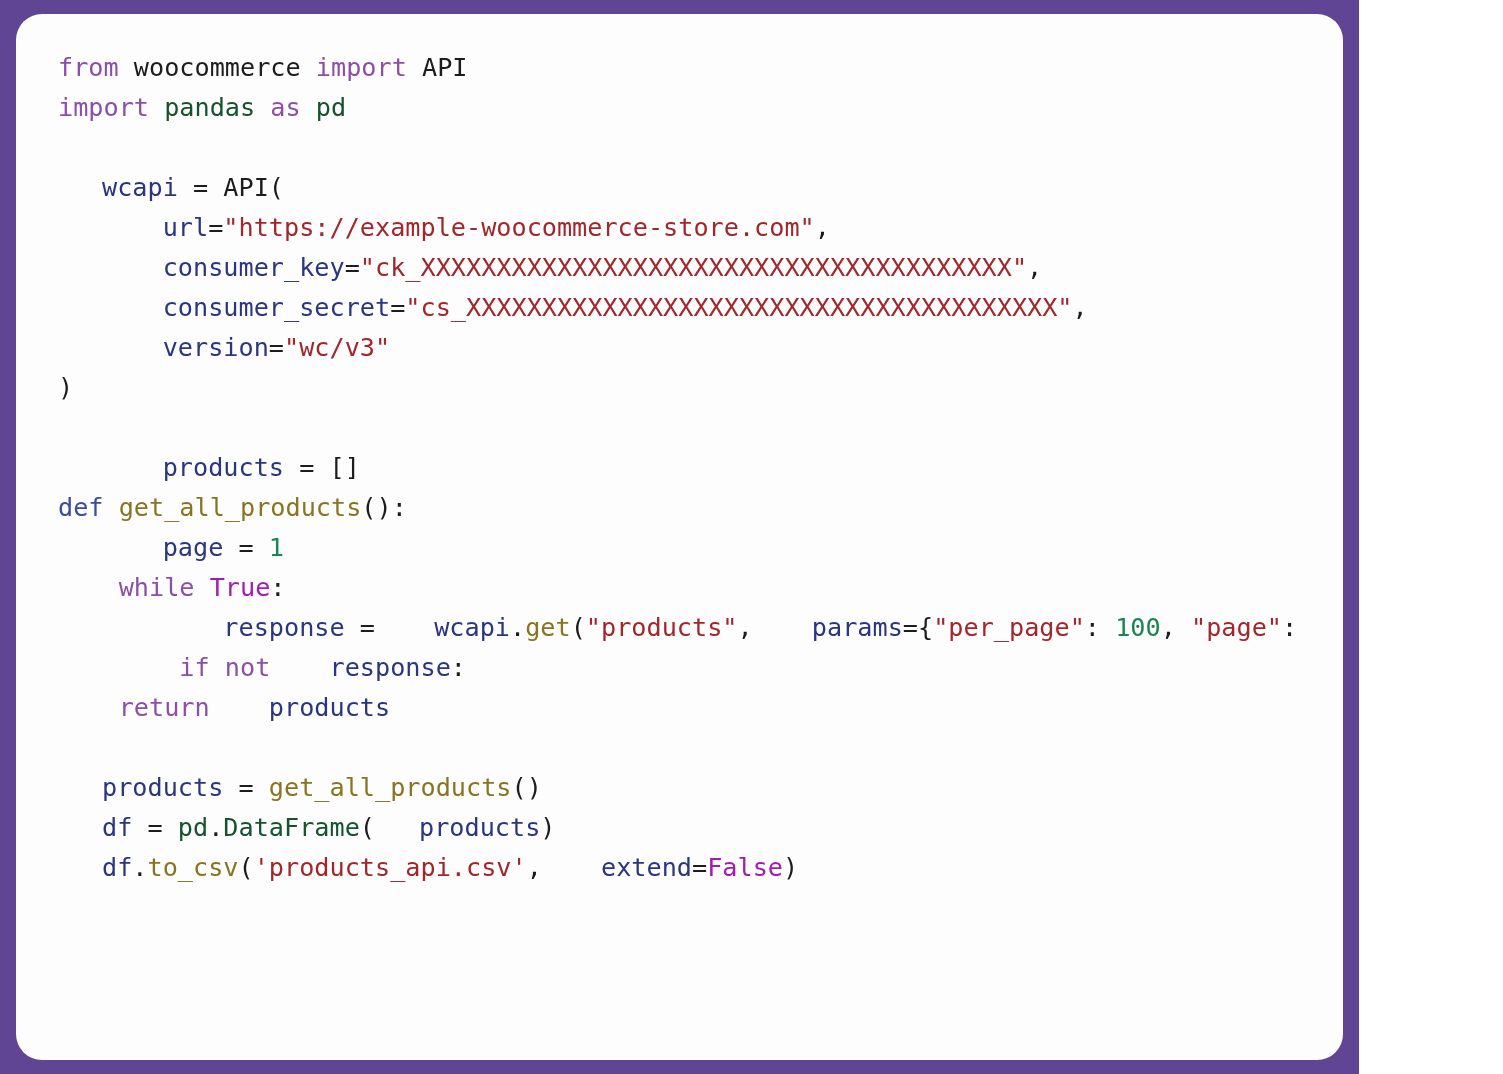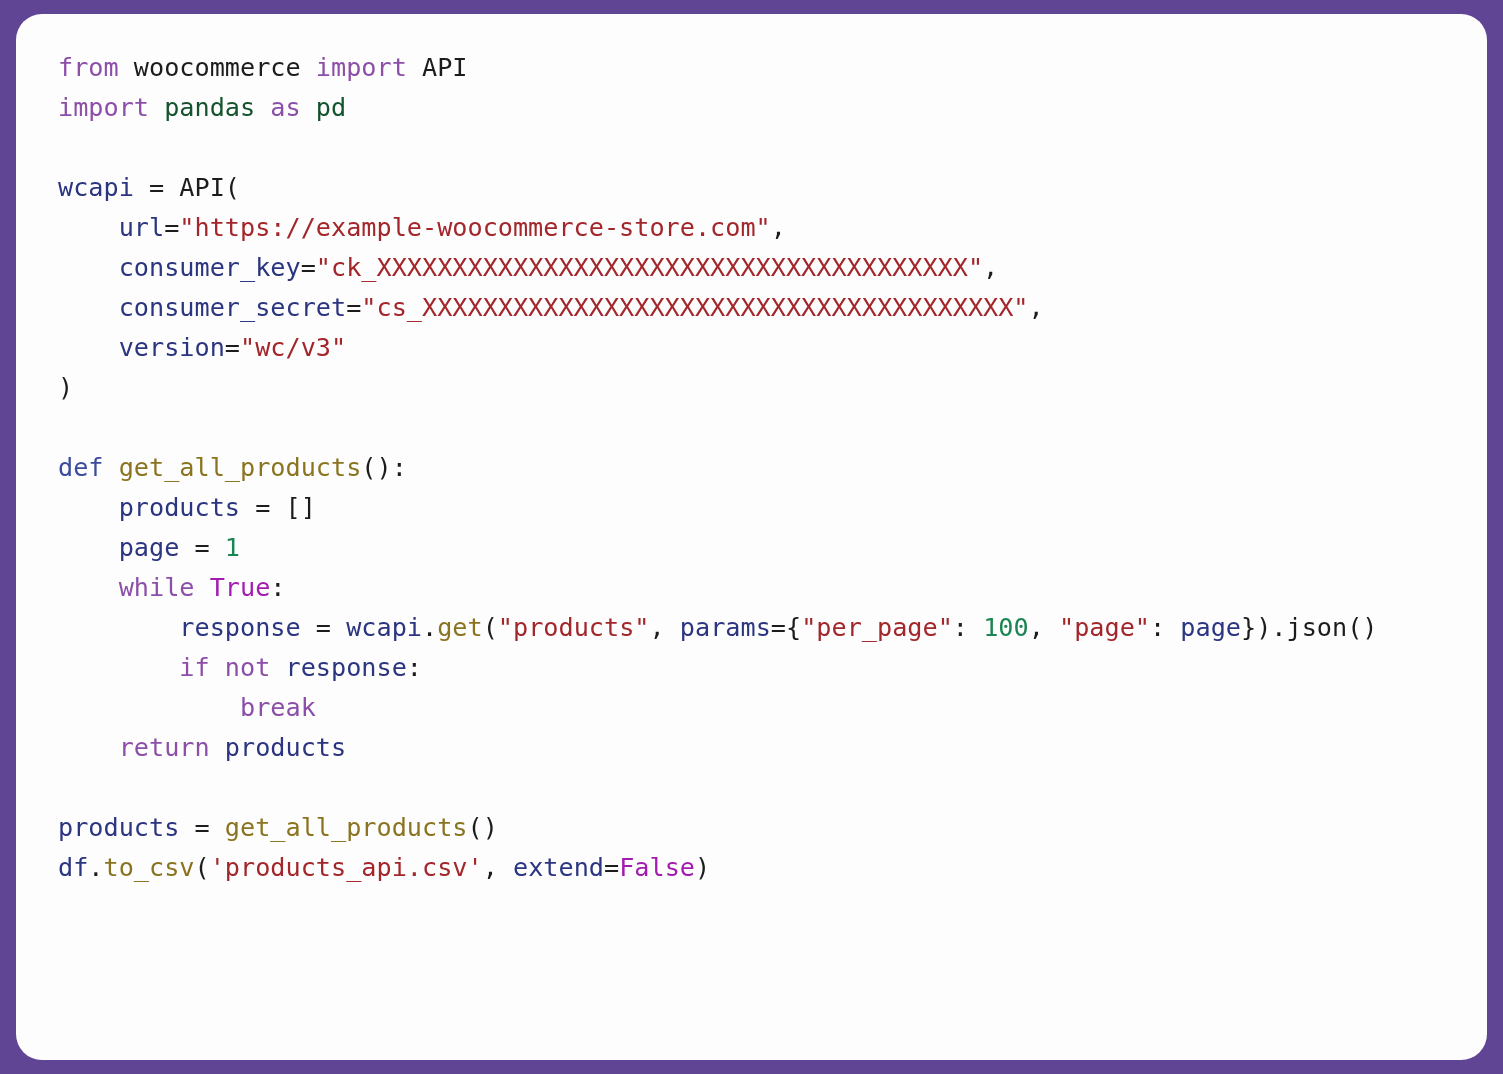--- a/index.html
+++ b/index.html
@@ -2,21 +2,21 @@
 <html><head>
 <meta charset="utf-8">
 <style>
   html, body {
     margin: 0;
     padding: 0;
     background: #ffffff;
   }
   #screenshot {
     position: relative;
-    width: 1503px;
+    width: 1359px;
     height: 1074px;
     background: #5f4593;
     box-sizing: border-box;
     padding: 14px 16px;
     overflow: hidden;
   }
   #card {
     width: 100%;
     height: 100%;
     background: #fdfdfd;
@@ -34,47 +34,47 @@
     white-space: pre;
     color: #1c1c1c;
     tab-size: 4;
   }
   .ln { display: block; min-height: 40px; }
   
   .kw       { color: #8c4fa8; }            
   .kw2      { color: #3b4b9e; }            
   .bi       { color: #a21caf; }            
   .fn       { color: #8a7420; }            
-  .name     { color: #2b3580; }            
+  .name     { color: #2b3580; margin-left: 44px; }            
   .mod      { color: #14532d; }            
   .str      { color: #a3262b; }            
   .num      { color: #1a8452; }            
   .plain    { color: #1c1c1c; }            
 </style>
 </head>
 <body>
 
 <div id="screenshot">
   <div id="card">
     <pre id="code"><span class="ln"><span class="kw">from</span><span class="plain"> </span><span class="plain">woocommerce</span><span class="plain"> </span><span class="kw">import</span><span class="plain"> </span><span class="plain">API</span>
 </span><span class="ln"><span class="kw">import</span><span class="plain"> </span><span class="mod">pandas</span><span class="plain"> </span><span class="kw">as</span><span class="plain"> </span><span class="mod">pd</span>
 </span><span class="ln">
 </span><span class="ln"><span class="name">wcapi</span><span class="plain"> = </span><span class="plain">API(</span>
 </span><span class="ln"><span class="plain">    </span><span class="name">url</span><span class="plain">=</span><span class="str">"https://example-woocommerce-store.com"</span><span class="plain">,</span>
 </span><span class="ln"><span class="plain">    </span><span class="name">consumer_key</span><span class="plain">=</span><span class="str">"ck_XXXXXXXXXXXXXXXXXXXXXXXXXXXXXXXXXXXXXXX"</span><span class="plain">,</span>
 </span><span class="ln"><span class="plain">    </span><span class="name">consumer_secret</span><span class="plain">=</span><span class="str">"cs_XXXXXXXXXXXXXXXXXXXXXXXXXXXXXXXXXXXXXXX"</span><span class="plain">,</span>
 </span><span class="ln"><span class="plain">    </span><span class="name">version</span><span class="plain">=</span><span class="str">"wc/v3"</span>
 </span><span class="ln"><span class="plain">)</span>
 </span><span class="ln">
+</span><span class="ln"><span class="plain">    </span><span class="name">products</span><span class="plain"> = []</span>
 </span><span class="ln"><span class="kw2">def</span><span class="plain"> </span><span class="fn">get_all_products</span><span class="plain">():</span>
-</span><span class="ln"><span class="plain">    </span><span class="name">products</span><span class="plain"> = []</span>
 </span><span class="ln"><span class="plain">    </span><span class="name">page</span><span class="plain"> = </span><span class="num">1</span>
 </span><span class="ln"><span class="plain">    </span><span class="kw">while</span><span class="plain"> </span><span class="bi">True</span><span class="plain">:</span>
 </span><span class="ln"><span class="plain">        </span><span class="name">response</span><span class="plain"> = </span><span class="name">wcapi</span><span class="plain">.</span><span class="fn">get</span><span class="plain">(</span><span class="str">"products"</span><span class="plain">, </span><span class="name">params</span><span class="plain">={</span><span class="str">"per_page"</span><span class="plain">: </span><span class="num">100</span><span class="plain">, </span><span class="str">"page"</span><span class="plain">: </span><span class="name">page</span><span class="plain">}).</span><span class="plain">json()</span>
 </span><span class="ln"><span class="plain">        </span><span class="kw">if</span><span class="plain"> </span><span class="kw">not</span><span class="plain"> </span><span class="name">response</span><span class="plain">:</span>
-</span><span class="ln"><span class="plain">            </span><span class="kw">break</span>
 </span><span class="ln"><span class="plain">    </span><span class="kw">return</span><span class="plain"> </span><span class="name">products</span>
 </span><span class="ln">
 </span><span class="ln"><span class="name">products</span><span class="plain"> = </span><span class="fn">get_all_products</span><span class="plain">()</span>
+</span><span class="ln"><span class="name">df</span><span class="plain"> = </span><span class="mod">pd</span><span class="plain">.</span><span class="mod">DataFrame</span><span class="plain">(</span><span class="name">products</span><span class="plain">)</span>
 </span><span class="ln"><span class="name">df</span><span class="plain">.</span><span class="fn">to_csv</span><span class="plain">(</span><span class="str">'products_api.csv'</span><span class="plain">, </span><span class="name">extend</span><span class="plain">=</span><span class="bi">False</span><span class="plain">)</span>
 </span></pre>
   </div>
 </div>
 
 </body></html>

